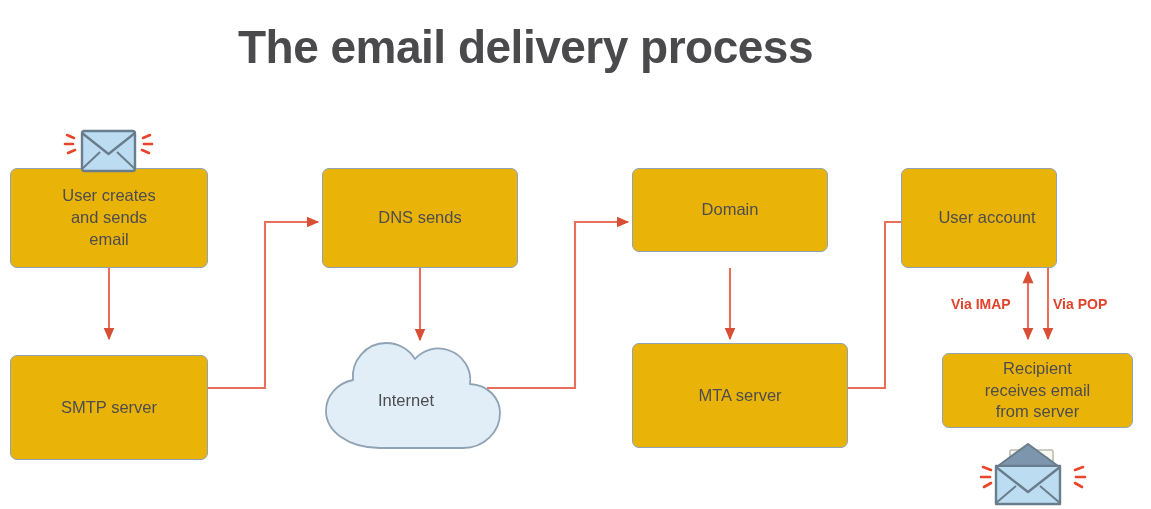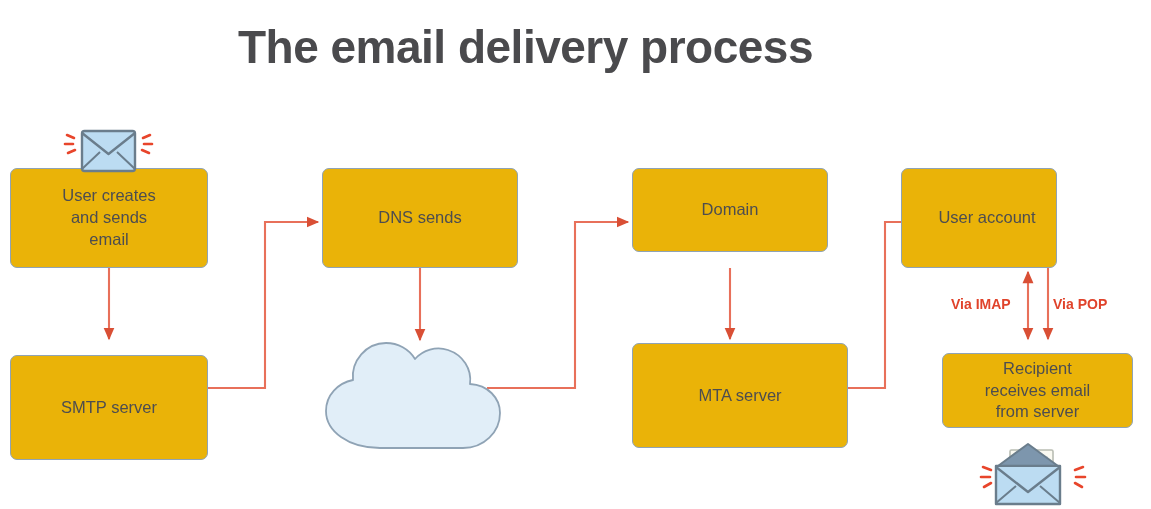--- a/index.html
+++ b/index.html
@@ -123,20 +123,22 @@
     <path d="M60,115
              C28,115 6,98 6,78
              C6,62 18,50 33,47
              C31,28 46,10 66,10
              C78,10 89,16 95,26
              C103,17 116,13 128,17
              C143,22 152,36 150,51
              C168,52 180,65 180,80
              C180,99 164,115 143,115 Z" fill="#e1eef8" stroke="#8fa3b5" stroke-width="1.8" stroke-linejoin="round"></path>
   </svg>
+  <span style="position:absolute; left:0; top:58px; width:172px; text-align:center;
+               font-size:16.5px; color:#4d4d50; font-family:'Liberation Sans', sans-serif;">Internet</span>
 </div>
 
 <div class="node-box" style="left:632px; top:343px; width:216px; height:105px;">
   <span style="white-space:pre-line;">MTA server</span>
 </div>
 
 <div class="node-box" style="left:942px; top:353px; width:191px; height:75px;">
   <span style="white-space:pre-line;">Recipient
 receives email
 from server</span>

